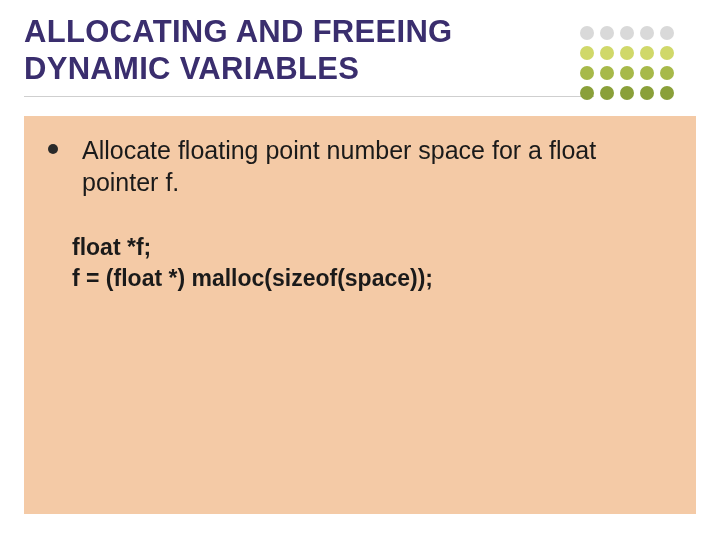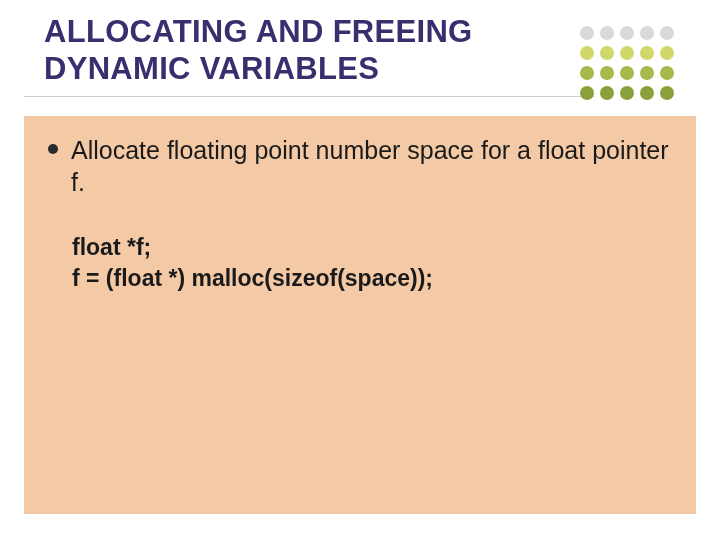--- a/index.html
+++ b/index.html
@@ -15,21 +15,20 @@
     left: 24px;
     top: 14px;
     width: 560px;
   }
   .title-area h1 {
     font-size: 31px;
     line-height: 1.18;
     font-weight: 700;
     color: #3a2e6e;
     letter-spacing: 0.3px;
-    margin-left: 20px;
   }
   .title-rule {
     position: absolute;
     left: 24px;
     top: 96px;
     width: 570px;
     height: 1px;
     background: #cfcfcf;
   }
   .dot-decor {
@@ -51,21 +50,21 @@
     left: 24px;
     top: 116px;
     width: 672px;
     height: 398px;
     background: #f4caa6;
     padding: 18px 24px 24px 24px;
   }
   .bullet-row {
     display: flex;
     align-items: flex-start;
-    gap: 13px;
+    gap: 24px;
     margin-bottom: 34px;
   }
   .bullet-dot {
     width: 10px;
     height: 10px;
     border-radius: 50%;
     background: #2a2a2a;
     flex: 0 0 auto;
     margin-top: 10px;
   }

